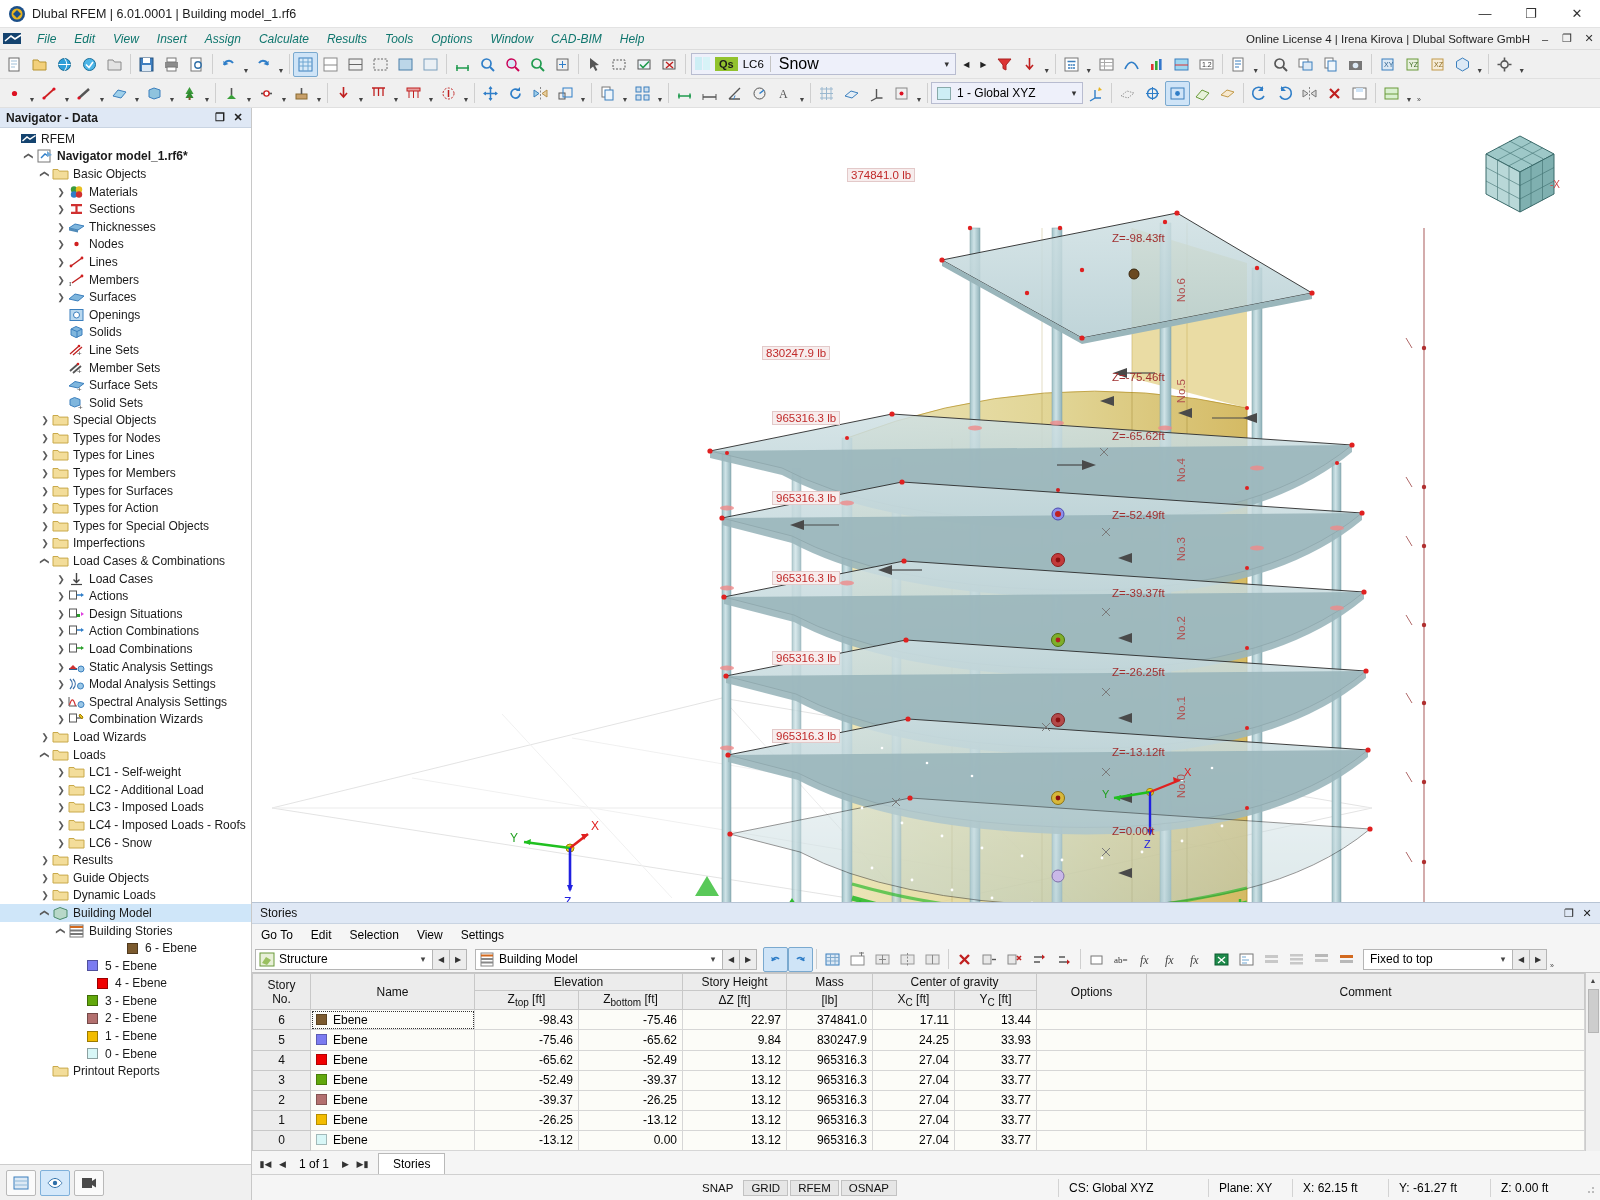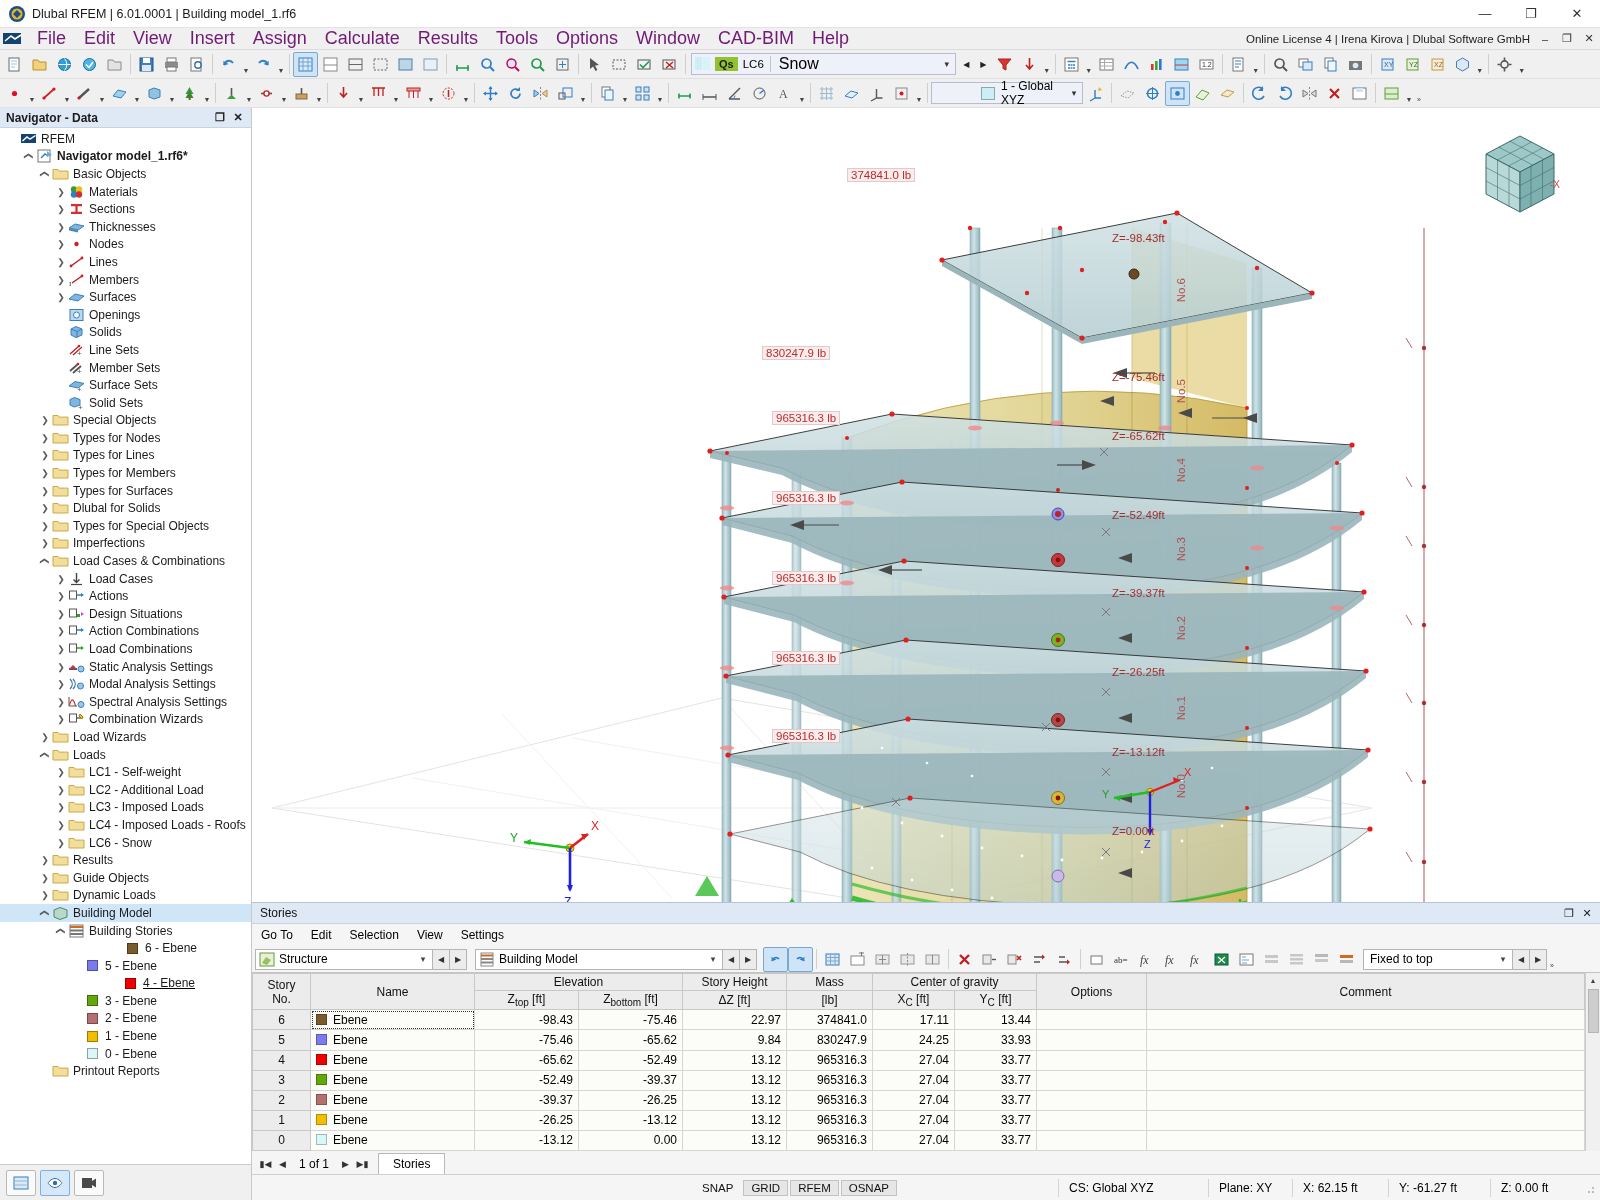--- a/index.html
+++ b/index.html
@@ -15,42 +15,42 @@
   
   .titlebar { height:28px; background:#ffffff; display:flex; align-items:center; padding:0 0 0 8px; border-bottom:1px solid #e3e3e3; }
   .titlebar .app-icon { width:18px; height:18px; margin-right:6px; flex:0 0 auto; }
   .titlebar .title { font-size:12.5px; color:#1a1a1a; }
   .titlebar .spacer { flex:1 1 auto; }
   .winbtn { width:46px; height:28px; display:flex; align-items:center; justify-content:center; color:#333; font-size:13px; }
 
   
   .menubar { height:22px; background:#f0f0f0; display:flex; align-items:center; border-bottom:1px solid #dcdcdc; }
   .menubar .mlogo { width:22px; height:18px; margin:0 4px 0 2px; flex:0 0 auto; }
-  .menuitem { padding:2px 9px; font-size:18px; color:#701a75; white-space:nowrap; }
+  .menuitem { padding:2px 9px; font-size:12px; color:#0f766e; white-space:nowrap;font-style:italic; }
   .menubar .spacer { flex:1 1 auto; }
   .licinfo { font-size:11.5px; color:#222; padding-right:4px; white-space:nowrap; }
   .minibtn { width:22px; height:20px; display:flex; align-items:center; justify-content:center; font-size:11px; color:#333; }
 
   
   .toolbar { height:29px; background:#f0f0f0; display:flex; align-items:center; padding:0 2px; border-bottom:1px solid #e0e0e0; overflow:hidden; }
   .tb-btn { width:25px; height:25px; display:flex; align-items:center; justify-content:center; flex:0 0 auto; border:1px solid transparent; border-radius:2px; position:relative; }
   .tb-btn.active { background:#cfe4f7; border-color:#7aa9cf; }
   .tb-sep { width:1px; height:20px; background:#cfcfcf; margin:0 3px; flex:0 0 auto; }
   .tb-caret { width:10px; height:25px; display:flex; align-items:flex-end; justify-content:center; font-size:7px; color:#444; padding-bottom:3px; }
 
   .lc-box { height:22px; background:#eef0fa; border:1px solid #b8bcd0; display:flex; align-items:center; margin:0 2px; flex:0 0 auto; }
   .lc-sw { width:17px; height:16px; margin-left:3px; }
   .lc-tag { font-size:11px; padding:1px 4px; margin-left:3px; background:#92c22e; color:#1a1a1a; font-weight:bold; }
   .lc-id { font-size:11.5px; padding:0 6px 0 5px; }
   .lc-divider { width:1px; height:16px; background:#c4c4c4; }
   .lc-name { font-size:16px; padding:0 8px; width:168px; }
   .dd-caret { width:16px; text-align:center; font-size:9px; color:#333; }
   .arrow-btn { width:17px; height:20px; display:flex; align-items:center; justify-content:center; font-size:8px; color:#222; }
 
-  .cs-box { height:22px; background:#eef0fa; border:1px solid #b8bcd0; display:flex; align-items:center; flex:0 0 auto; width:152px;padding-left:44px; }
+  .cs-box { height:22px; background:#eef0fa; border:1px solid #b8bcd0; display:flex; align-items:center; flex:0 0 auto; width:152px; }
   .cs-sw { width:14px; height:13px; background:#cdeef5; border:1px solid #8aa; margin-left:5px; }
   .cs-name { font-size:12px; padding-left:6px; flex:1; }
 
   
   .mainrow { flex:1 1 auto; display:flex; min-height:0; }
 
   
   .nav { width:252px; flex:0 0 252px; background:#0f172a; border-right:1px solid #c8c8c8; display:flex; flex-direction:column; }
   .nav-title { height:20px; background:#dfe8f5; display:flex; align-items:center; padding:0 4px 0 6px; font-size:12px; font-weight:bold; color:#1a1a1a; border-bottom:1px solid #c9d4e2; }
   .nav-title .spacer { flex:1; }
@@ -928,21 +928,21 @@
             </span>
             <span class="tlabel">Types for Surfaces</span>
           </div>
           <div class="trow" style="padding-left: 38px;">
             <span class="twist">❯</span>
             <span class="tico">
               <svg width="17" height="14" viewBox="0 0 17 14">
                 <path d="M1 2.5h5l1.2 1.6H16V12H1z" fill="#f3dd9a" stroke="#c9a94a"></path>
               </svg>
             </span>
-            <span class="tlabel">Dlubal for Solids</span>
+            <span class="tlabel">Types for Action</span>
           </div>
           <div class="trow" style="padding-left: 38px;">
             <span class="twist">❯</span>
             <span class="tico">
               <svg width="17" height="14" viewBox="0 0 17 14">
                 <path d="M1 2.5h5l1.2 1.6H16V12H1z" fill="#f3dd9a" stroke="#c9a94a"></path>
               </svg>
             </span>
             <span class="tlabel">Types for Special Objects</span>
           </div>
@@ -1179,21 +1179,21 @@
             </span>
             <span class="tlabel">6 - Ebene</span>
           </div>
           <div class="trow" style="padding-left: 70px;">
             <span class="twist"></span>
             <span class="tico">
               <span style="display:inline-block;width:11px;height:11px;background:#7b7bf0;border:1px solid rgba(0,0,0,.35)"></span>
             </span>
             <span class="tlabel">5 - Ebene</span>
           </div>
-          <div class="trow" style="padding-left: 108px; text-decoration: underline;">
+          <div class="trow" style="padding-left: 80px;">
             <span class="twist"></span>
             <span class="tico">
               <span style="display:inline-block;width:11px;height:11px;background:#f00000;border:1px solid rgba(0,0,0,.35)"></span>
             </span>
             <span class="tlabel">4 - Ebene</span>
           </div>
           <div class="trow" style="padding-left: 70px;">
             <span class="twist"></span>
             <span class="tico">
               <span style="display:inline-block;width:11px;height:11px;background:#62a80c;border:1px solid rgba(0,0,0,.35)"></span>

